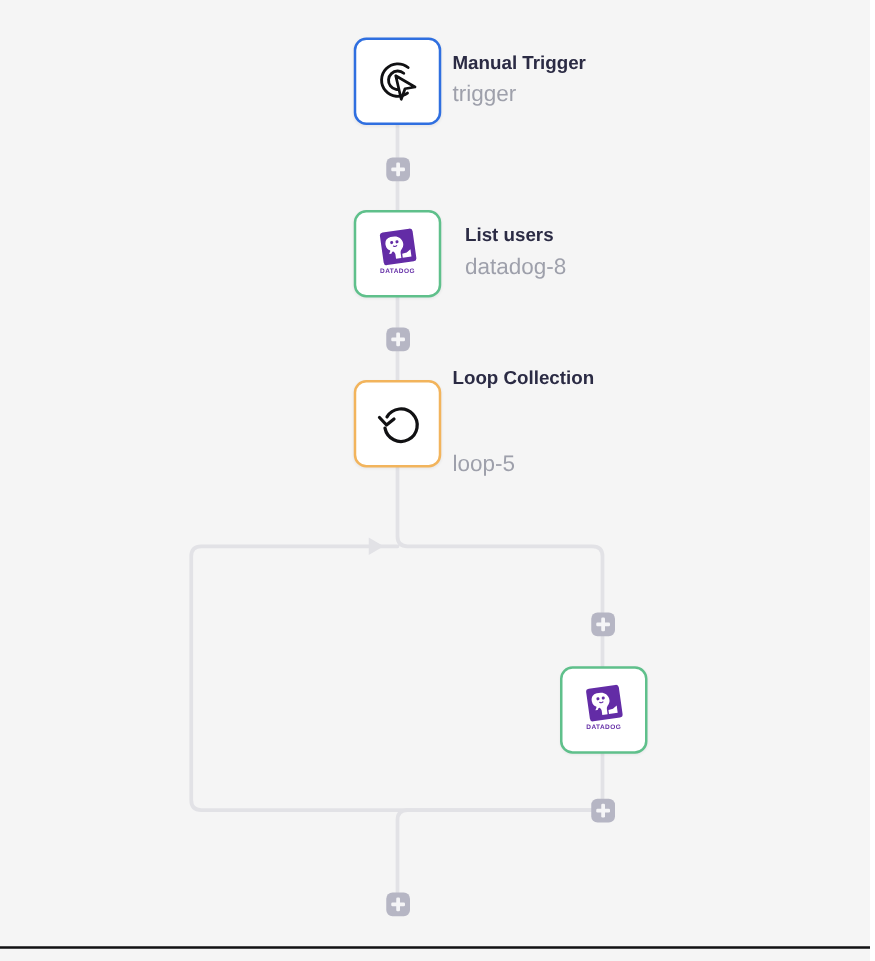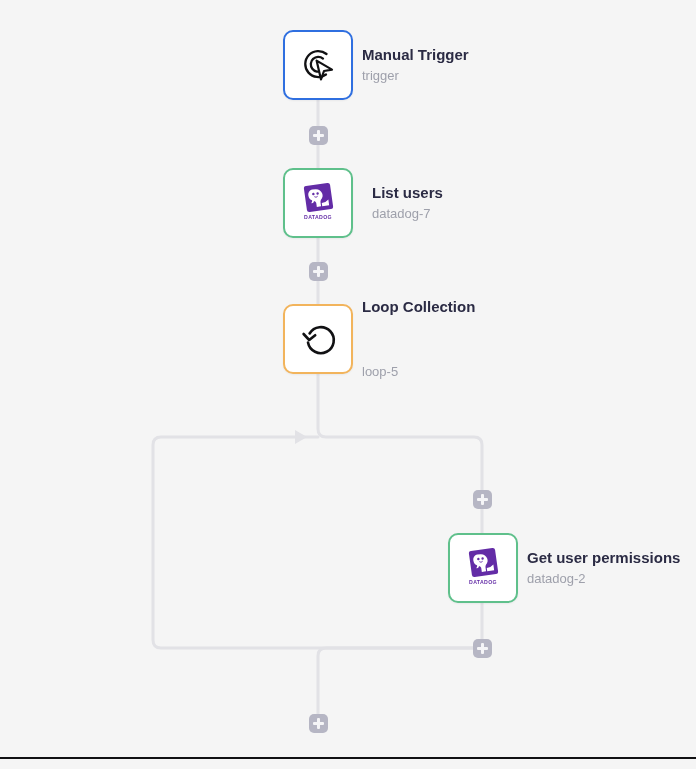--- a/index.html
+++ b/index.html
@@ -111,21 +111,21 @@
     height: 70px;
   }
   .node-title {
     font-size: 15px;
     font-weight: bold;
     color: #2b2b44;
     line-height: 1.25;
     white-space: nowrap;
   }
   .node-subtitle {
-    font-size: 13px;
+    font-size: 18px;
     color: #9ea0ab;
     line-height: 1.35;
     margin-top: 2px;
     white-space: nowrap;
   }
 
   
   .add-btn {
     position: absolute;
     width: 19px;
@@ -197,21 +197,21 @@
             <circle cx="19.6" cy="15.0" r="1.5" fill="#632ca6"></circle>
             <path d="M15.6,18.6 C16.6,19.4 17.8,19.4 18.8,18.6" fill="none" stroke="#632ca6" stroke-width="1.1" stroke-linecap="round"></path>
           </g>
         </svg>
         <span class="dd-word">DATADOG</span>
       </span>
     </span>
   </div>
   <div class="node-label" style="left:372px; top:168px;">
     <div class="node-title">List users</div>
-    <div class="node-subtitle">datadog-7</div>
+    <div class="node-subtitle">datadog-8</div>
   </div>
 
   <div class="node accent-orange" style="left:283px; top:304px;">
     <span class="node-icon">
       <svg width="42" height="42" viewBox="0 0 42 42">
         <path d="M12.6,15.5 A13,13 0 1 1 11.0,24.5" fill="none" stroke="#111113" stroke-width="2.6" stroke-linecap="round"></path>
         <path d="M6.6,16.0 L12.2,22.0 L18.2,17.2" fill="none" stroke="#111113" stroke-width="2.6" stroke-linecap="round" stroke-linejoin="round"></path>
       </svg>
     </span>
   </div>
@@ -234,24 +234,20 @@
                      C25.0,20.6 25.6,18.6 25.2,16.2 C24.6,12.6 21.8,9.9 18.0,9.5 Z" fill="#ffffff"></path>
             <circle cx="14.4" cy="15.0" r="1.5" fill="#632ca6"></circle>
             <circle cx="19.6" cy="15.0" r="1.5" fill="#632ca6"></circle>
             <path d="M15.6,18.6 C16.6,19.4 17.8,19.4 18.8,18.6" fill="none" stroke="#632ca6" stroke-width="1.1" stroke-linecap="round"></path>
           </g>
         </svg>
         <span class="dd-word">DATADOG</span>
       </span>
     </span>
   </div>
-  <div class="node-label" style="left:527px; top:533px;">
-    <div class="node-title">Get user permissions</div>
-    <div class="node-subtitle">datadog-2</div>
-  </div>
 
   <div class="add-btn" style="left:309px; top:126px;">
     <span class="plus-h"></span>
     <span class="plus-v"></span>
   </div>
   <div class="add-btn" style="left:309px; top:262px;">
     <span class="plus-h"></span>
     <span class="plus-v"></span>
   </div>
   <div class="add-btn" style="left:473px; top:490px;">

